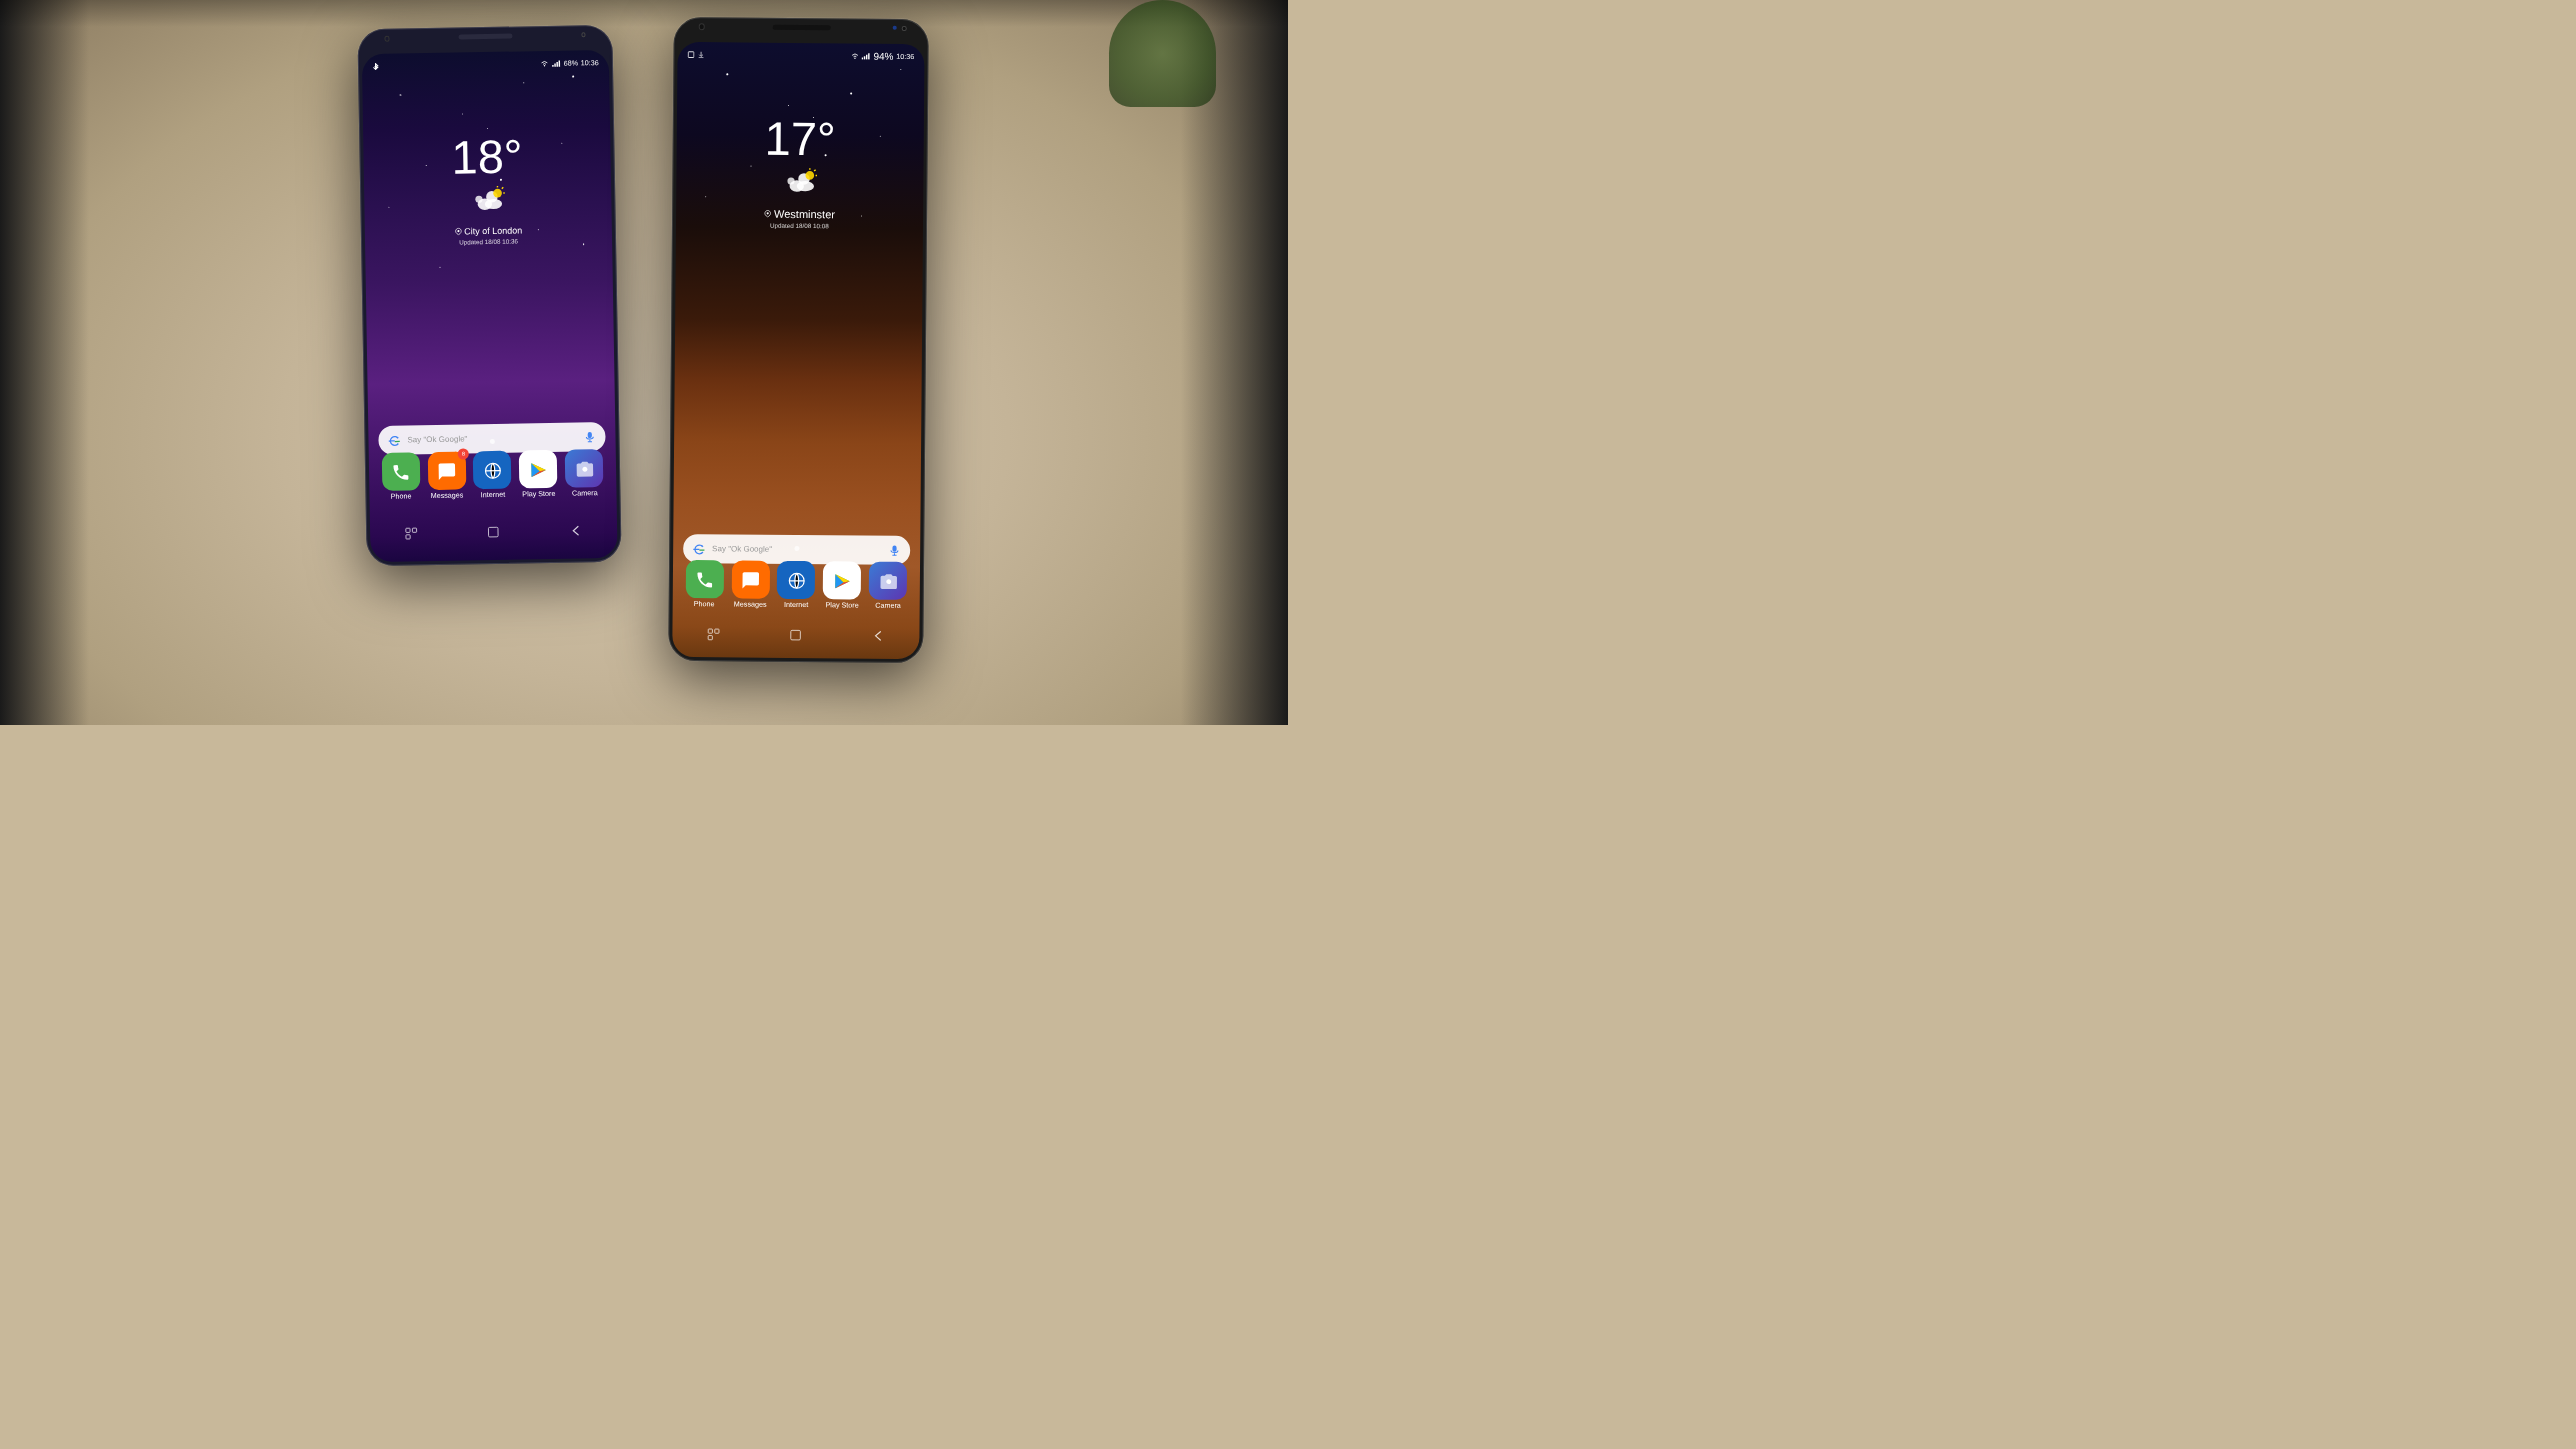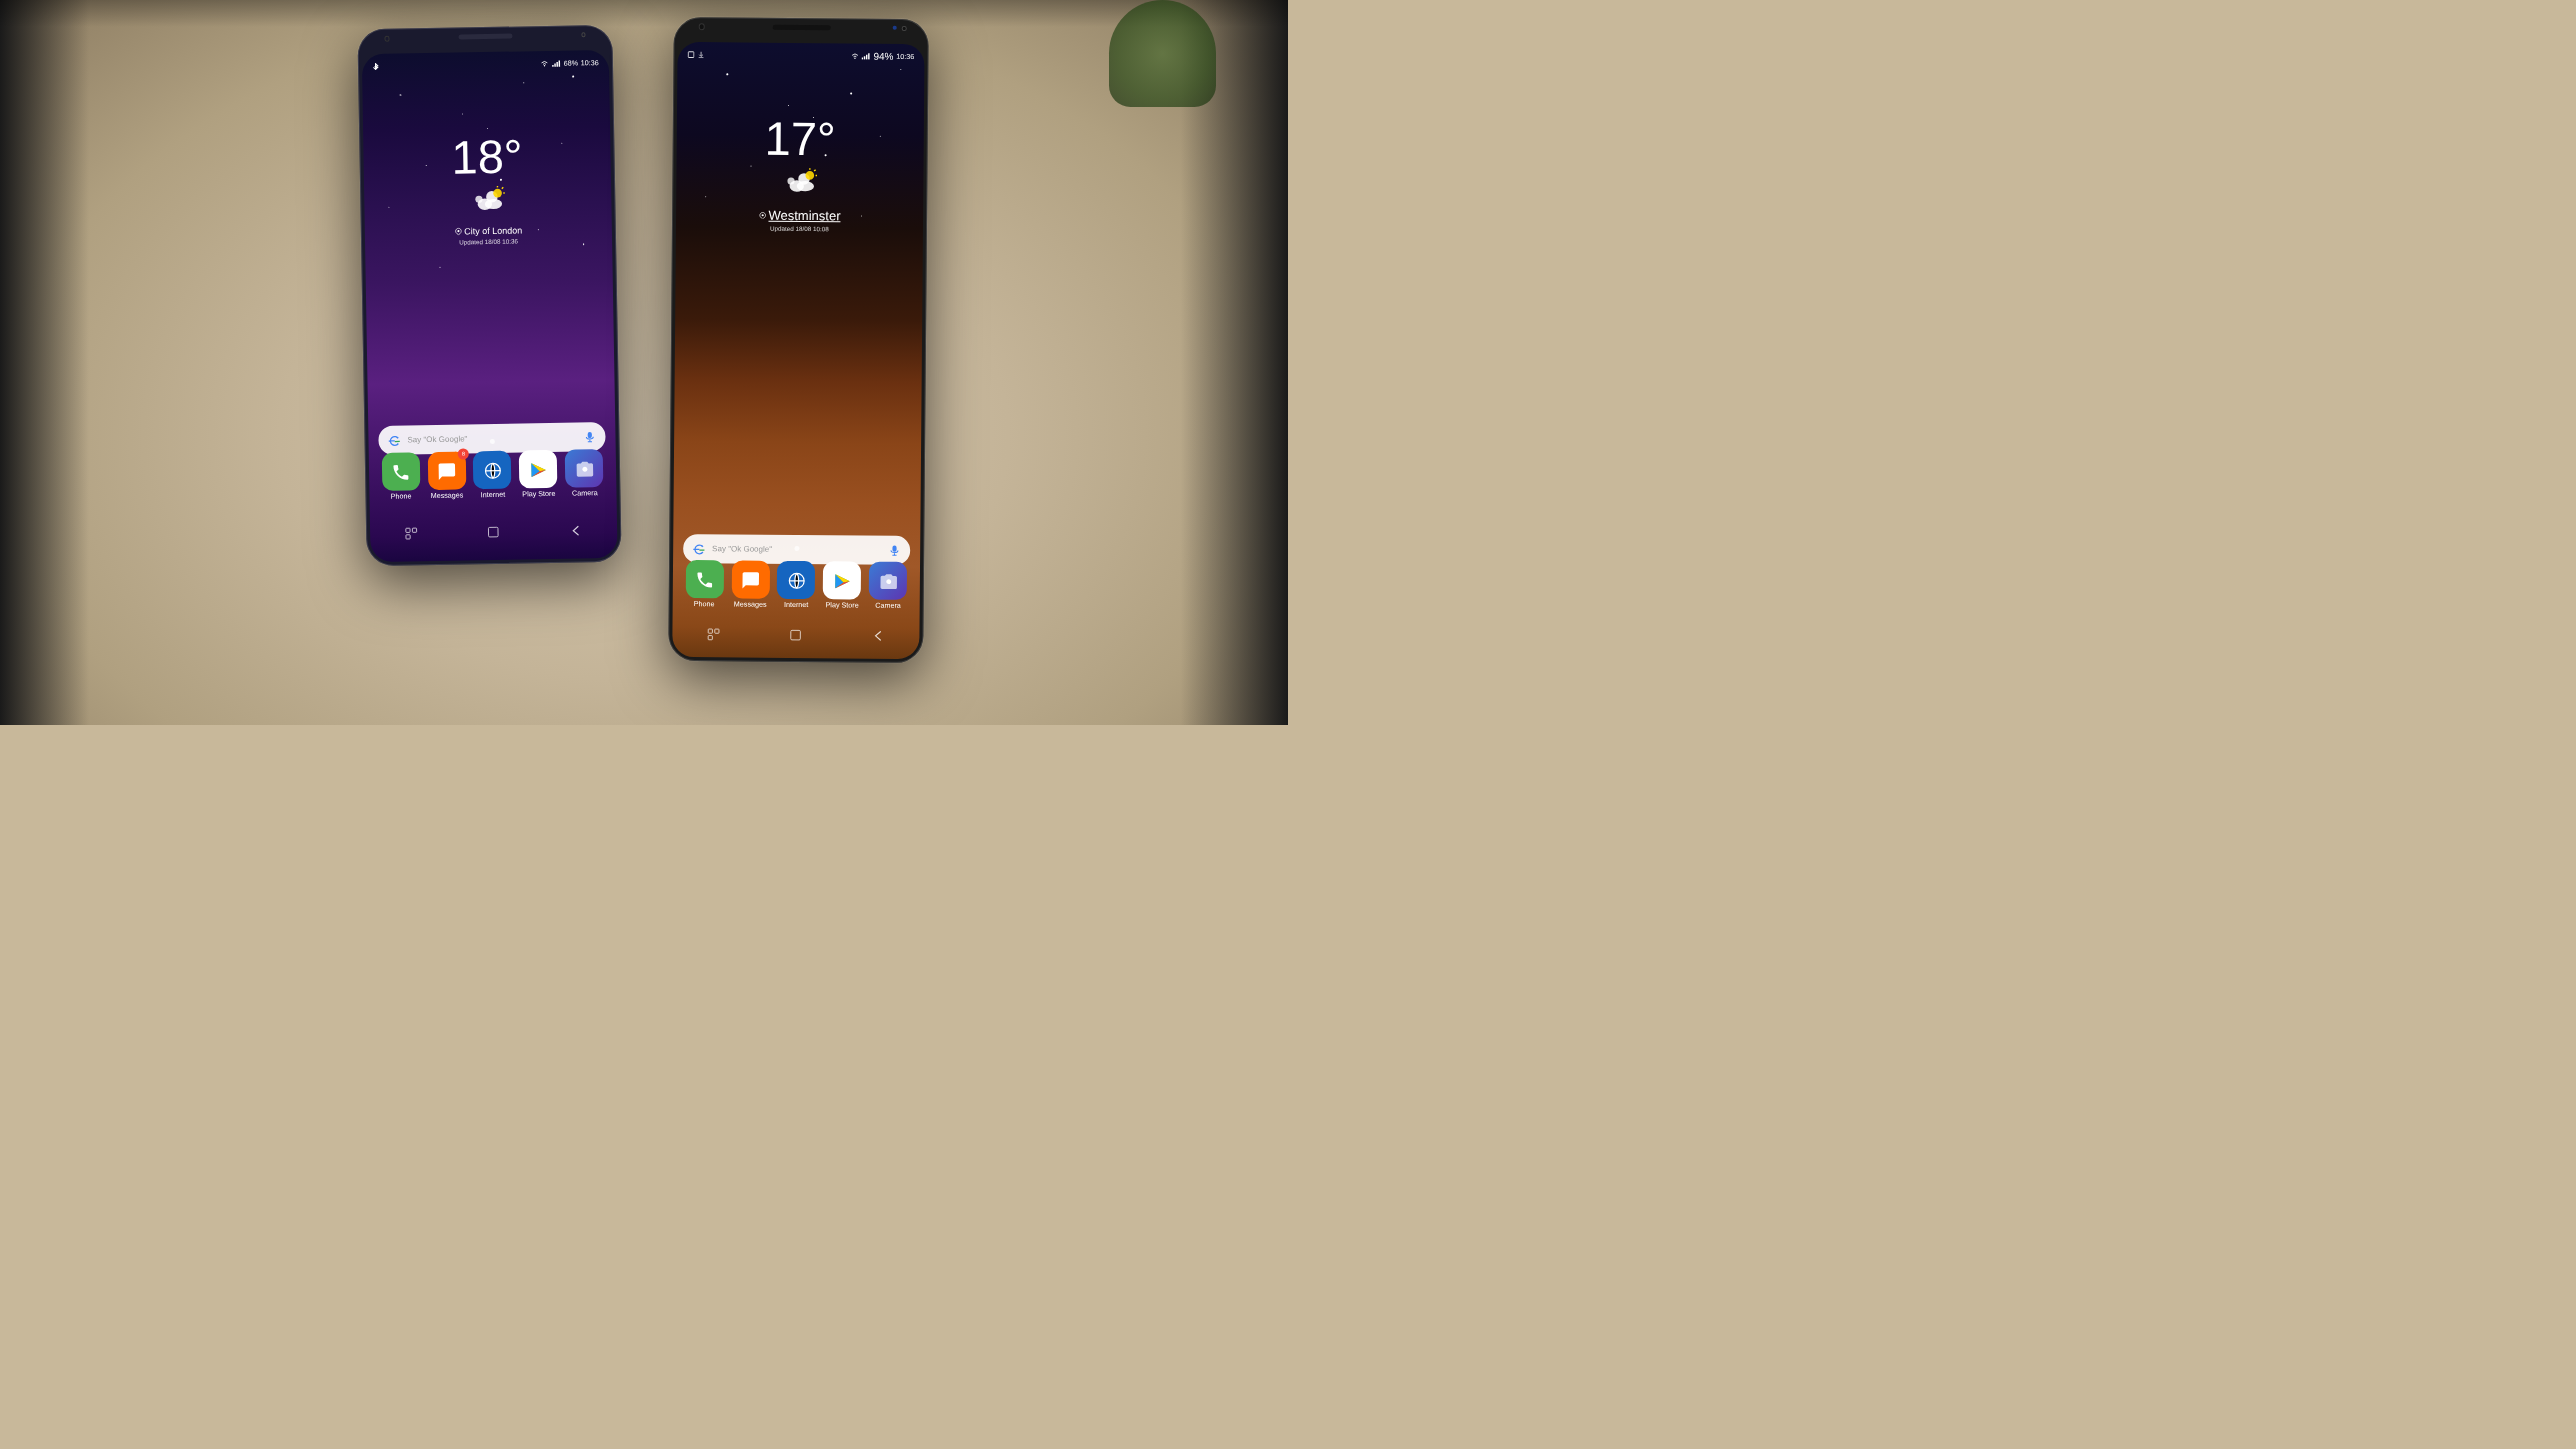--- a/index.html
+++ b/index.html
@@ -638,21 +638,21 @@
               <line x1="38" y1="2" x2="38" y2="0" stroke="#FFD700" stroke-width="2"></line>
               <line x1="44" y1="4" x2="46" y2="2" stroke="#FFD700" stroke-width="2"></line>
               <line x1="46" y1="10" x2="48" y2="10" stroke="#FFD700" stroke-width="2"></line>
             </svg>
           </div>
           <div style="display:flex;align-items:center;justify-content:center;gap:2.7px;">
             <svg width="7.2" height="7.2" viewBox="0 0 10 10">
               <path d="M5 1 C3 1 1 3 1 5 C1 8 5 10 5 10 C5 10 9 8 9 5 C9 3 7 1 5 1Z" stroke="white" stroke-width="1" fill="none"></path>
               <circle cx="5" cy="5" r="1.5" fill="white"></circle>
             </svg>
-            <span style="font-size:13px;color:white;text-decoration:underline;">Westminster</span>
+            <span style="font-size:11px;color:white;">Westminster</span>
           </div>
           <div style="font-size:6.3px;color:rgba(255,255,255,0.8);margin-top:1.8px;">Updated 18/08 10:08</div>
         </div>
 
         <div class="page-dot" style="bottom:107px;left:50%;transform:translateX(-50%);"></div>
 
         <div class="google-bar">
           <div class="g-logo">
             <svg width="12.5" height="12.5" viewBox="0 0 20 20">
               <path d="M10 4C7 4 4.5 6 4 9H10V11H4C4.5 14 7 16 10 16C12 16 13.5 15 14.5 13.5L16.5 15C15 17 12.7 18 10 18C6 18 2.5 15 2 11H0V9H2C2.5 5 6 2 10 2C12.7 2 15 3 16.5 5L14.5 6.5C13.5 5 12 4 10 4Z" fill="#4285f4"></path>

